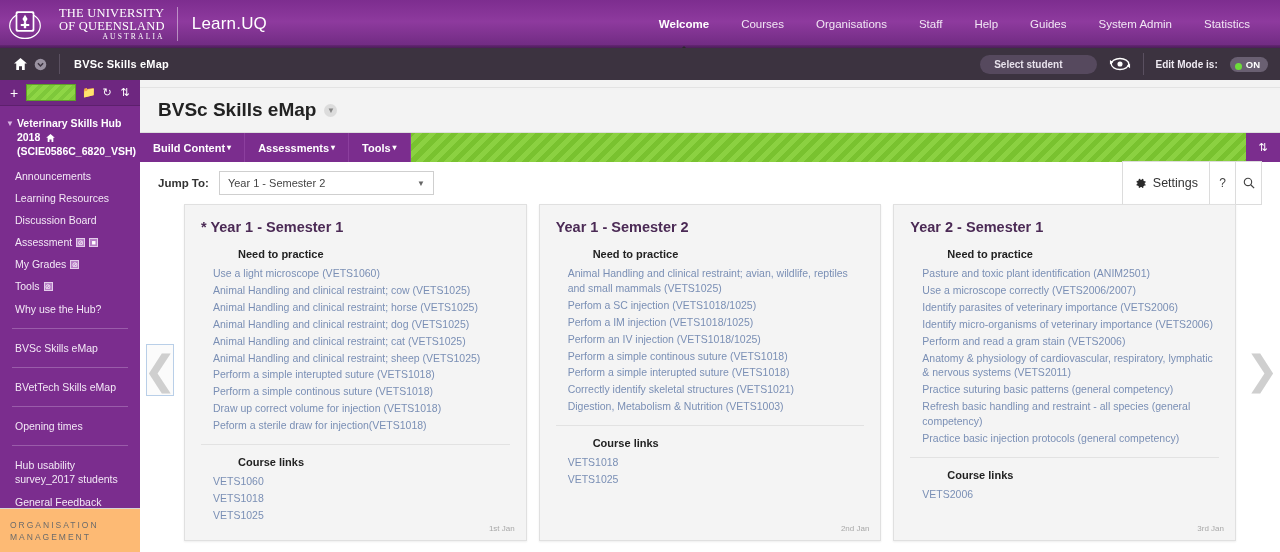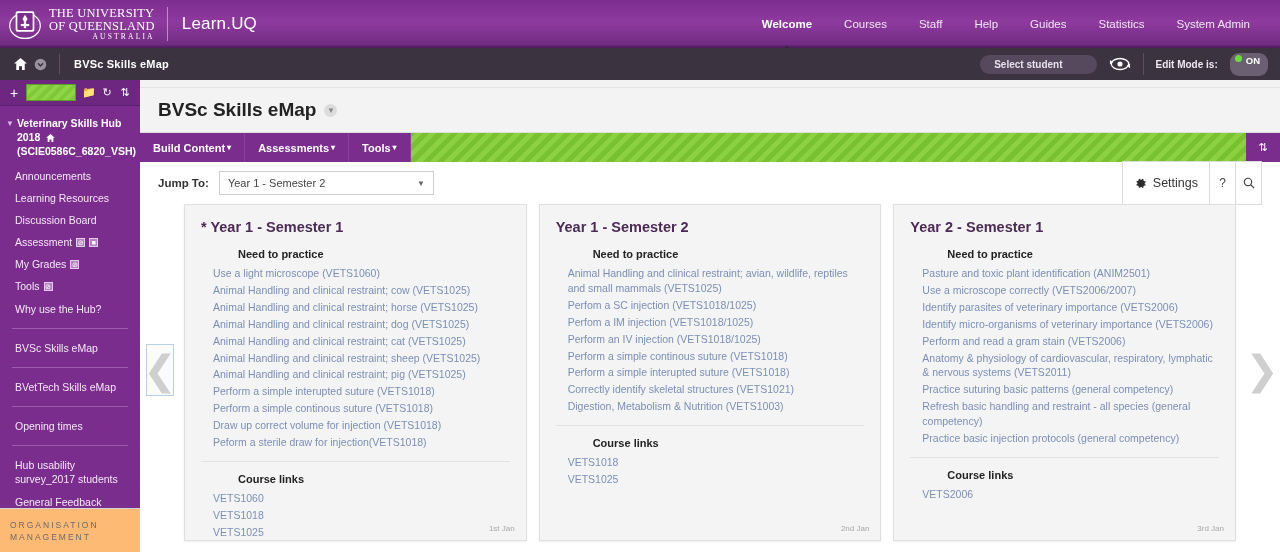--- a/index.html
+++ b/index.html
@@ -14,21 +14,21 @@
     position: absolute; left: 0; top: 0; width: 1280px; height: 48px;
     background: linear-gradient(180deg,#7d2d8f 0%, #8e3a9e 45%, #6e2a80 100%);
     display: flex; align-items: center;
   }
   #uq-header:after {
     content:""; position:absolute; left:0; right:0; bottom:0; height:3px;
     background: linear-gradient(180deg, rgba(0,0,0,.12), rgba(0,0,0,.30));
   }
   .uq-logo-wrap { display:flex; align-items:center; padding-left:8px; }
   .uq-crest { width: 34px; height: 34px; flex:0 0 34px; }
-  .uq-wordmark { margin-left:7px; color:#fff; line-height:1.05; }
+  .uq-wordmark { margin-left:17px; color:#fff; line-height:1.05; }
   .uq-wordmark .l1, .uq-wordmark .l2 {
     font-family:"Liberation Serif", serif; font-size:12.5px; letter-spacing:.2px; white-space:nowrap;
   }
   .uq-wordmark .l3 { font-family:"Liberation Serif", serif; font-size:7.5px; letter-spacing:2.2px; text-align:right; }
   .uq-divider { width:1px; height:34px; background:rgba(255,255,255,.45); margin:0 14px 0 12px; }
   #learnuq-title { color:#fff; font-size:17px; font-weight:400; letter-spacing:.2px; }
 
   #top-nav { margin-left:auto; display:flex; align-items:center; height:36px; padding-right:14px; }
   #top-nav .nav-item {
     position:relative; color:#f2e6f5; font-size:11.5px; padding:0 16px; height:48px;
@@ -49,21 +49,21 @@
   #crumb-bar .vline { width:1px; height:20px; background:#5a5060; }
   #crumb-title { font-size:11px; font-weight:bold; padding-left:14px; letter-spacing:.2px; }
   #crumb-right { margin-left:auto; display:flex; align-items:center; gap:12px; padding-right:12px; height:32px; }
   #select-student {
     background:#56495e; color:#e8e2ec; font-size:10px; font-weight:bold;
     border-radius:11px; padding:4px 34px 4px 14px; cursor:pointer; white-space:nowrap;
   }
   #crumb-right .vline2 { width:1px; height:22px; background:#5a5060; }
   #edit-mode-label { font-size:10px; font-weight:bold; color:#efeaf2;text-align:center; }
   #edit-mode-toggle {
-    background:#6a6072; border-radius:9px; padding:2px 8px 10px 5px; display:flex; align-items:flex-start; gap:4px;
+    background:#6a6072; border-radius:9px; padding:2px 8px 2px 5px; display:flex; align-items:flex-end; gap:4px;
     cursor:pointer;
   }
   #edit-mode-toggle .dot { width:7px; height:7px; border-radius:50%; background:#6ddc3a; }
   #edit-mode-toggle .on { font-size:9.5px; font-weight:bold; color:#ffffff; }
 
   
   #sidebar {
     position:absolute; left:0; top:80px; width:140px; height:472px;
     background:#7b2d8e; overflow:hidden;
   }
@@ -187,25 +187,26 @@
       <div class="l1"><span>THE UNIVERSITY</span></div>
       <div class="l2"><span>OF QUEENSLAND</span></div>
       <div class="l3">AUSTRALIA</div>
     </div>
   </div>
   <div class="uq-divider"></div>
   <div id="learnuq-title">Learn.UQ</div>
   <nav id="top-nav">
       <div class="nav-item active">Welcome</div>
       <div class="nav-item">Courses</div>
+      <div class="nav-item">Organisations</div>
       <div class="nav-item">Staff</div>
       <div class="nav-item">Help</div>
       <div class="nav-item">Guides</div>
+      <div class="nav-item">System Admin</div>
       <div class="nav-item">Statistics</div>
-      <div class="nav-item">System Admin</div>
     </nav>
 </div>
 
 <div id="crumb-bar">
   <div class="home-zone">
     <svg width="13" height="12" viewBox="0 0 14 13">
       <path d="M7 0 L14 6 H11.6 V13 H8.6 V9 H5.4 V13 H2.4 V6 H0 Z" fill="#ffffff"></path>
     </svg>
     <svg width="13" height="13" viewBox="0 0 14 14">
       <circle cx="7" cy="7" r="6.2" fill="#9a92a1"></circle>
@@ -363,21 +364,20 @@
           <div class="card-body">
             <div class="card-title">* Year 1 - Semester 1</div>
             <div class="sec-head">Need to practice</div>
             <ul class="link-list">
               <li>Use a light microscope (VETS1060)</li>
               <li>Animal Handling and clinical restraint; cow (VETS1025)</li>
               <li>Animal Handling and clinical restraint; horse (VETS1025)</li>
               <li>Animal Handling and clinical restraint; dog (VETS1025)</li>
               <li>Animal Handling and clinical restraint; cat (VETS1025)</li>
               <li>Animal Handling and clinical restraint; sheep (VETS1025)</li>
-              <li>Animal Handling and clinical restraint; pig (VETS1025)</li>
               <li>Perform a simple interupted suture (VETS1018)</li>
               <li>Perform a simple continous suture (VETS1018)</li>
               <li>Draw up correct volume for injection (VETS1018)</li>
               <li>Peform a sterile draw for injection(VETS1018)</li>
             </ul>
             <div class="card-rule"></div>
             <div class="sec-head">Course links</div>
             <ul class="link-list">
               <li>VETS1060</li>
               <li>VETS1018</li>

